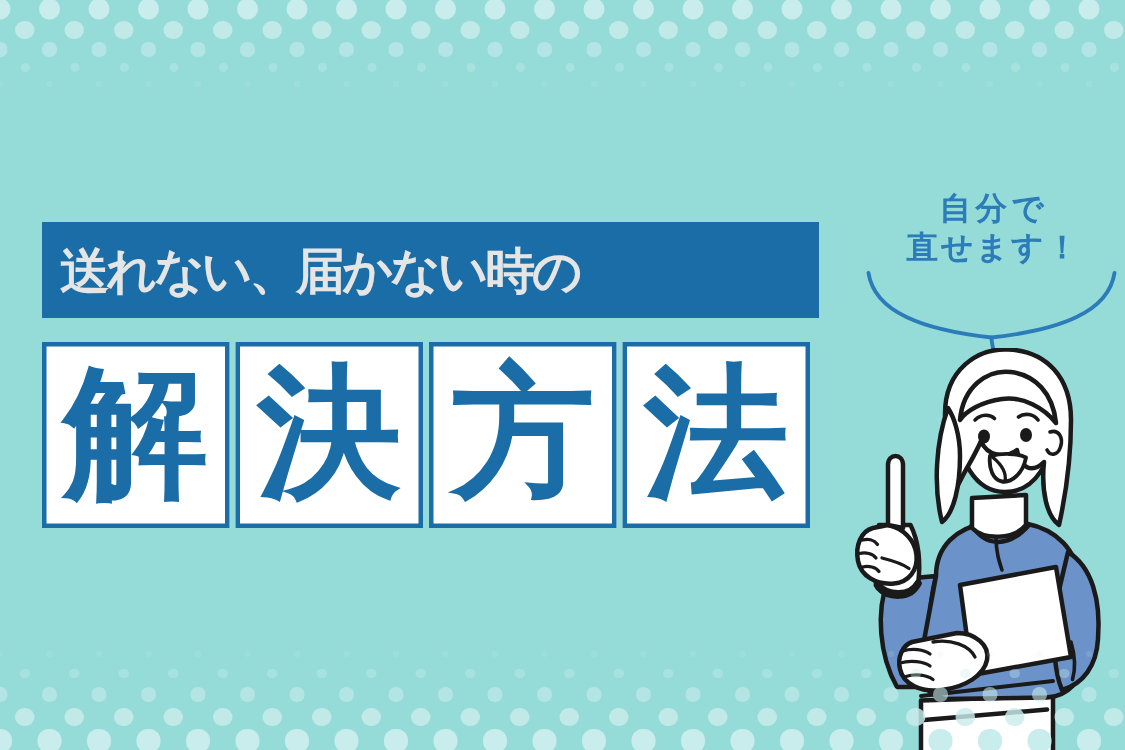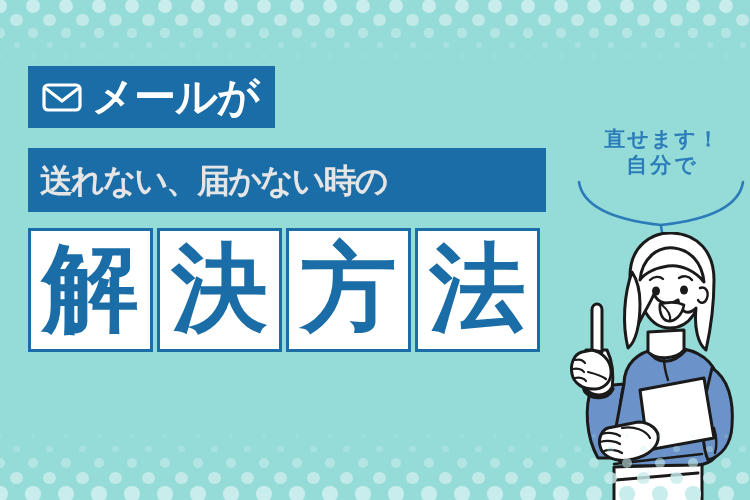--- a/index.html
+++ b/index.html
@@ -296,27 +296,20 @@
         <span class="dot" style="width: 3.6px; height: 3.6px; left: 526.2px; top: -1.8px; background: rgb(201, 236, 236); opacity: 0.16;"></span>
         <span class="dot" style="width: 3.6px; height: 3.6px; left: 559.2px; top: -1.8px; background: rgb(201, 236, 236); opacity: 0.16;"></span>
         <span class="dot" style="width: 3.6px; height: 3.6px; left: 592.2px; top: -1.8px; background: rgb(201, 236, 236); opacity: 0.16;"></span>
         <span class="dot" style="width: 3.6px; height: 3.6px; left: 625.2px; top: -1.8px; background: rgb(201, 236, 236); opacity: 0.16;"></span>
         <span class="dot" style="width: 3.6px; height: 3.6px; left: 658.2px; top: -1.8px; background: rgb(201, 236, 236); opacity: 0.16;"></span>
         <span class="dot" style="width: 3.6px; height: 3.6px; left: 691.2px; top: -1.8px; background: rgb(201, 236, 236); opacity: 0.16;"></span>
         <span class="dot" style="width: 3.6px; height: 3.6px; left: 724.2px; top: -1.8px; background: rgb(201, 236, 236); opacity: 0.16;"></span>
       </div>
     </div>
 
-  <div class="headline-1">
-    <svg class="mail-icon" viewBox="0 0 40 29">
-      <rect x="2" y="2" width="36" height="25" rx="4" ry="4" fill="none" stroke="#ffffff" stroke-width="3.2"></rect>
-      <path d="M4.5 6 L20 18 L35.5 6" fill="none" stroke="#ffffff" stroke-width="3.2" stroke-linecap="round" stroke-linejoin="round"></path>
-    </svg>
-    <span class="txt">メールが</span>
-  </div>
 
   <div class="headline-2">
     <span class="txt">送れない、届かない時の</span>
   </div>
 
   <div class="kanji-row">
     <div class="kanji-box">
       <span class="ch">解</span>
     </div>
     <div class="kanji-box">
@@ -325,22 +318,22 @@
     <div class="kanji-box">
       <span class="ch">方</span>
     </div>
     <div class="kanji-box">
       <span class="ch">法</span>
     </div>
   </div>
 
 
   <div class="callout">
+    <div class="callout-line l1">自分で</div>
     <div class="callout-line l2">直せます！</div>
-    <div class="callout-line l1">自分で</div>
     <svg class="callout-brace" viewBox="0 0 175 62">
       <path d="M4 4 C8 30, 40 42, 86 47 C132 42, 164 30, 168 4" fill="none" stroke="#2b7cb8" stroke-width="2.6" stroke-linecap="round"></path>
       <path d="M86 47 C86 50, 87 54, 88 59" fill="none" stroke="#2b7cb8" stroke-width="2.6" stroke-linecap="round"></path>
     </svg>
   </div>
 
   <svg class="person" viewBox="0 0 200 270">
     <g stroke="#1a1a1a" stroke-width="3" stroke-linecap="round" stroke-linejoin="round">
 
       <path d="M62 235 L62 270 L150 270 L150 232 Z" fill="#ffffff"></path>

